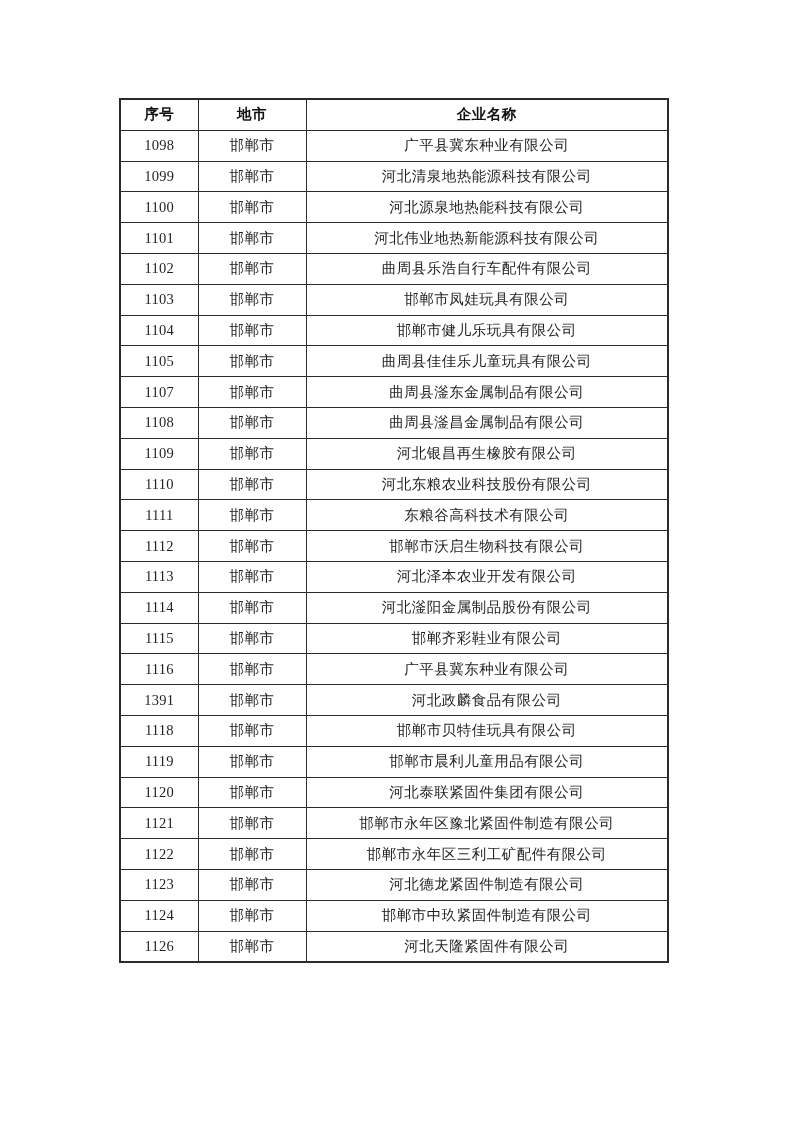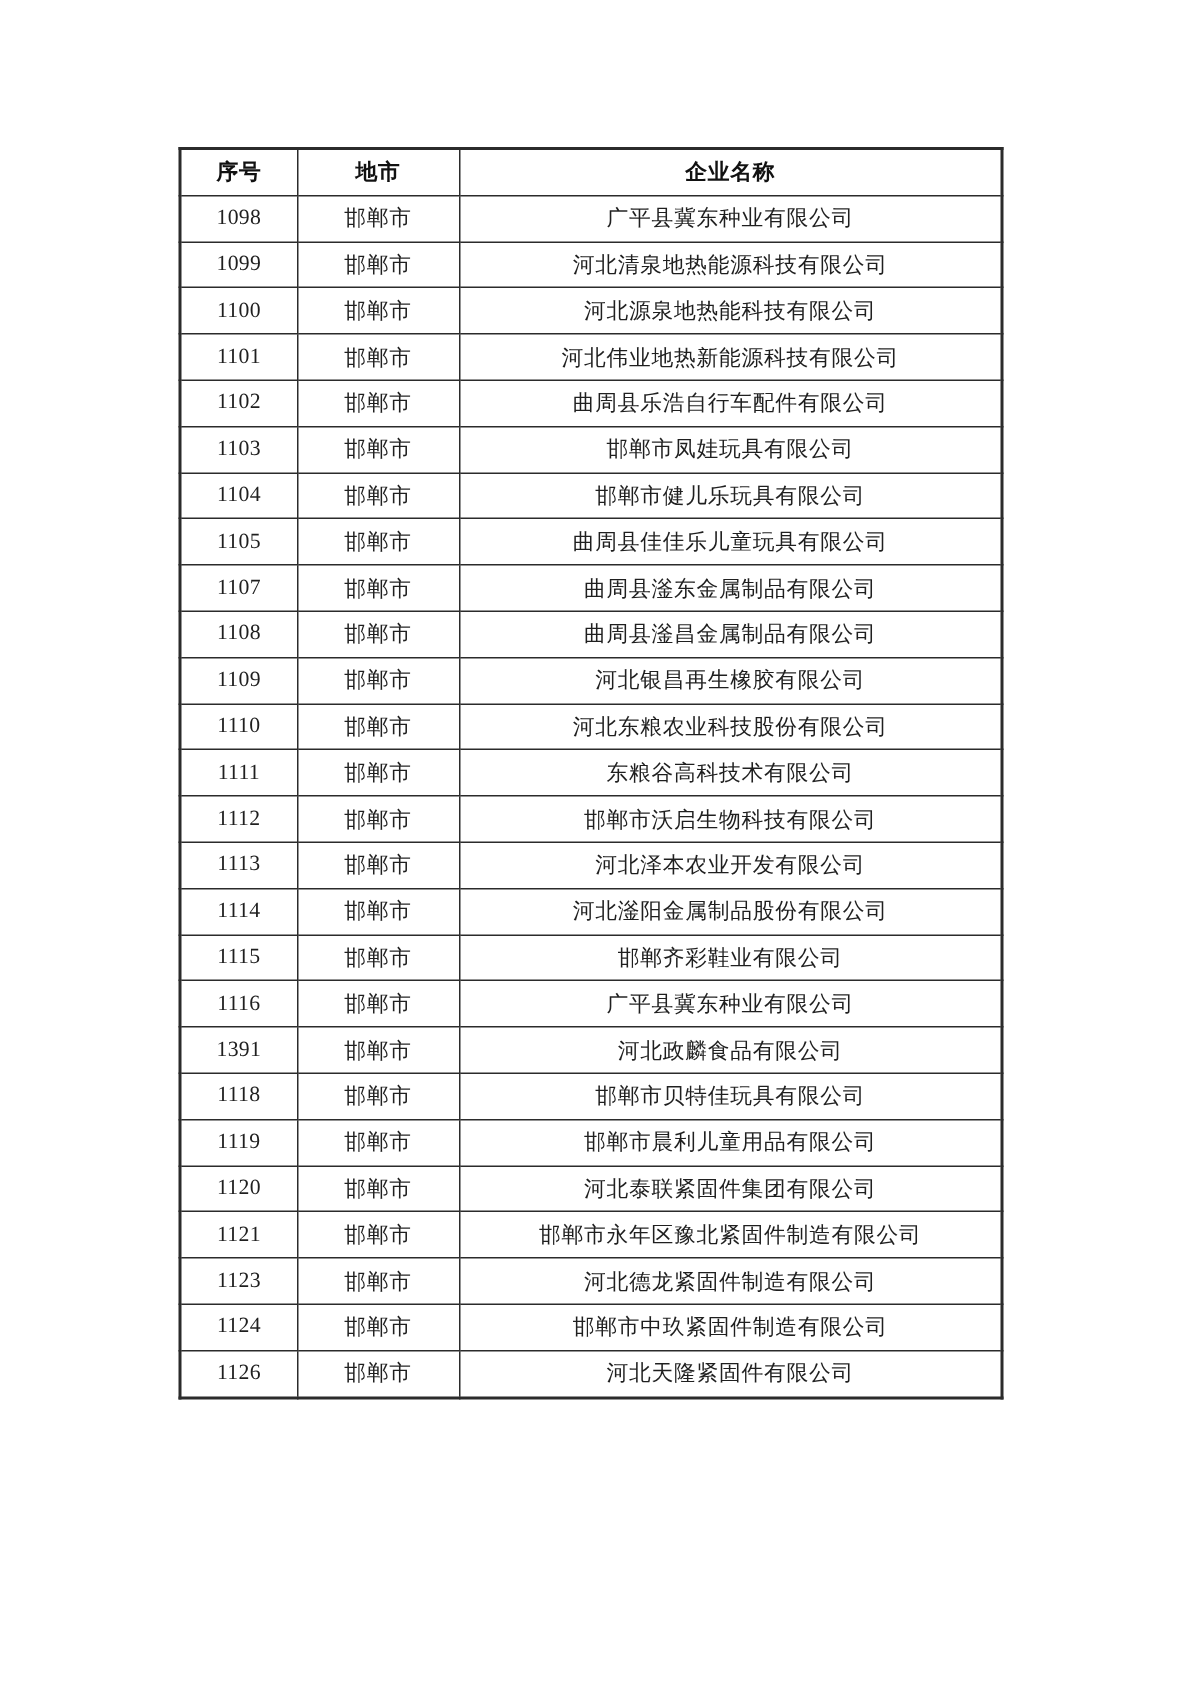--- a/index.html
+++ b/index.html
@@ -175,20 +175,25 @@
           <td class="serial-cell">1120</td>
           <td class="city-cell">邯郸市</td>
           <td class="company-cell">河北泰联紧固件集团有限公司</td>
         </tr>
         <tr>
           <td class="serial-cell">1121</td>
           <td class="city-cell">邯郸市</td>
           <td class="company-cell">邯郸市永年区豫北紧固件制造有限公司</td>
         </tr>
         <tr>
+          <td class="serial-cell">1122</td>
+          <td class="city-cell">邯郸市</td>
+          <td class="company-cell">邯郸市永年区三利工矿配件有限公司</td>
+        </tr>
+        <tr>
           <td class="serial-cell">1123</td>
           <td class="city-cell">邯郸市</td>
           <td class="company-cell">河北德龙紧固件制造有限公司</td>
         </tr>
         <tr>
           <td class="serial-cell">1124</td>
           <td class="city-cell">邯郸市</td>
           <td class="company-cell">邯郸市中玖紧固件制造有限公司</td>
         </tr>
         <tr>

